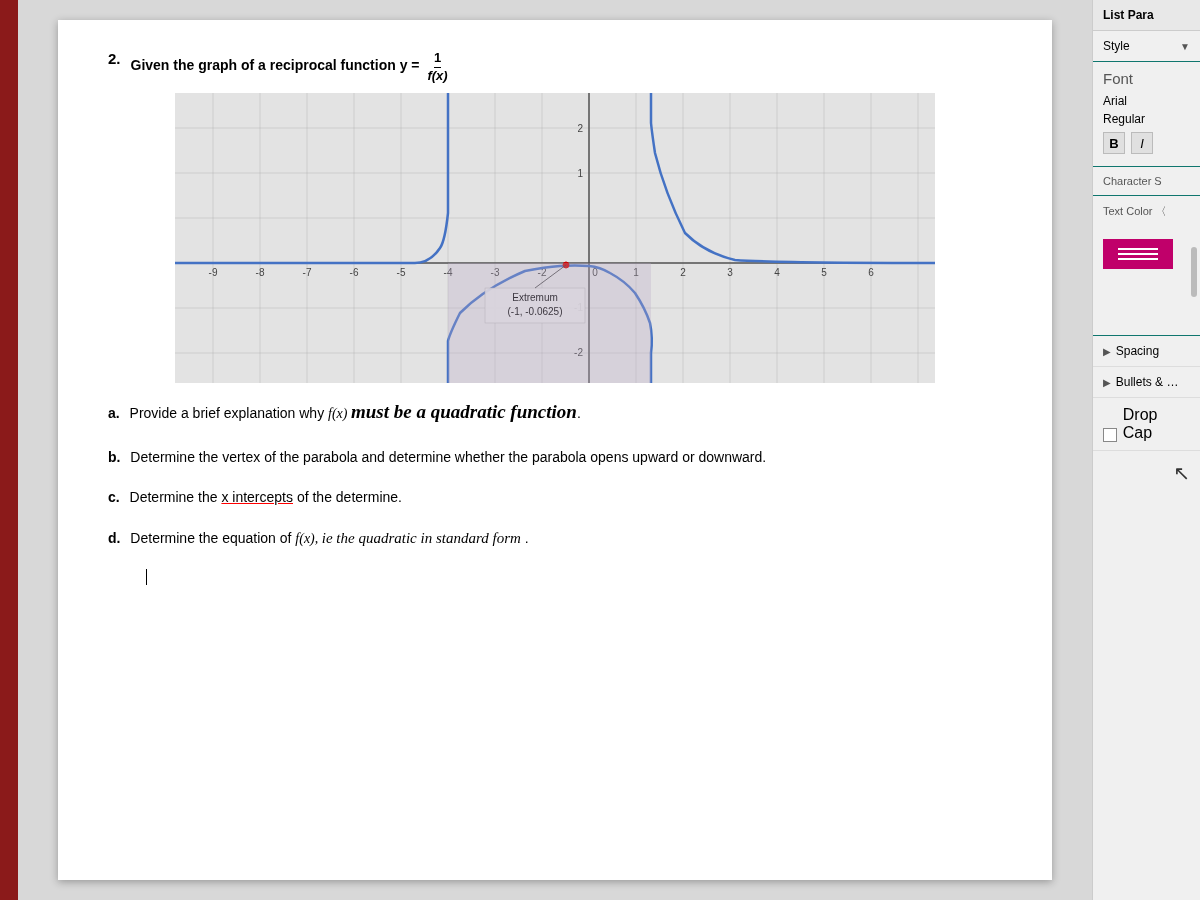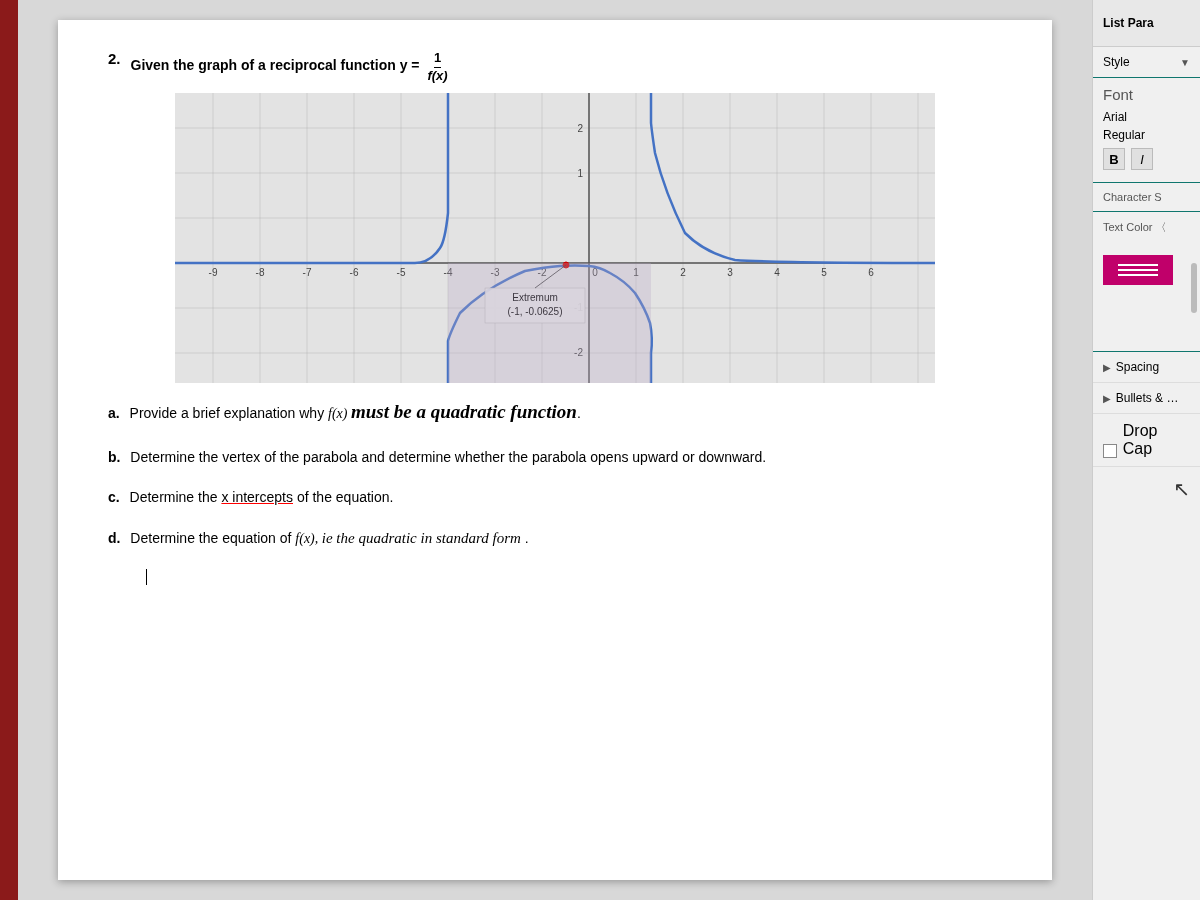--- a/index.html
+++ b/index.html
@@ -110,21 +110,21 @@
       background: #f0f0f0;
       border-left: 1px solid #ccc;
       display: flex;
       flex-direction: column;
       padding: 0;
       overflow: hidden;
     }
 
     .sidebar-header {
       background: #e8e8e8;
-      padding: 16px 10px;
+      padding: 8px 10px;
       font-size: 12px;
       font-weight: bold;
       border-bottom: 1px solid #ccc;
       text-align: left;
     }
 
     .sidebar-section {
       padding: 8px 10px;
       font-size: 12px;
       border-bottom: 1px solid #0f766e;
@@ -342,21 +342,21 @@
 
     <div class="sub-question">
       <span class="sub-label">b.</span>
       <span>Determine the vertex of the parabola and determine whether the parabola opens upward or downward.</span>
     </div>
 
     <div class="sub-question">
       <span class="sub-label">c.</span>
       <span>Determine the</span>
       <span class="underline-red">x intercepts</span>
-      <span>of the equation.</span>
+      <span>of the determine.</span>
     </div>
 
     <div class="sub-question">
       <span class="sub-label">d.</span>
       <span>Determine the equation of</span>
       <span class="italic-text" style="font-family:'Times New Roman',serif;"> f(x), </span>
       <span class="italic-text" style="font-family:'Times New Roman',serif; font-size:15px;">ie the quadratic in standard form</span>
       <span>.</span>
     </div>
 

